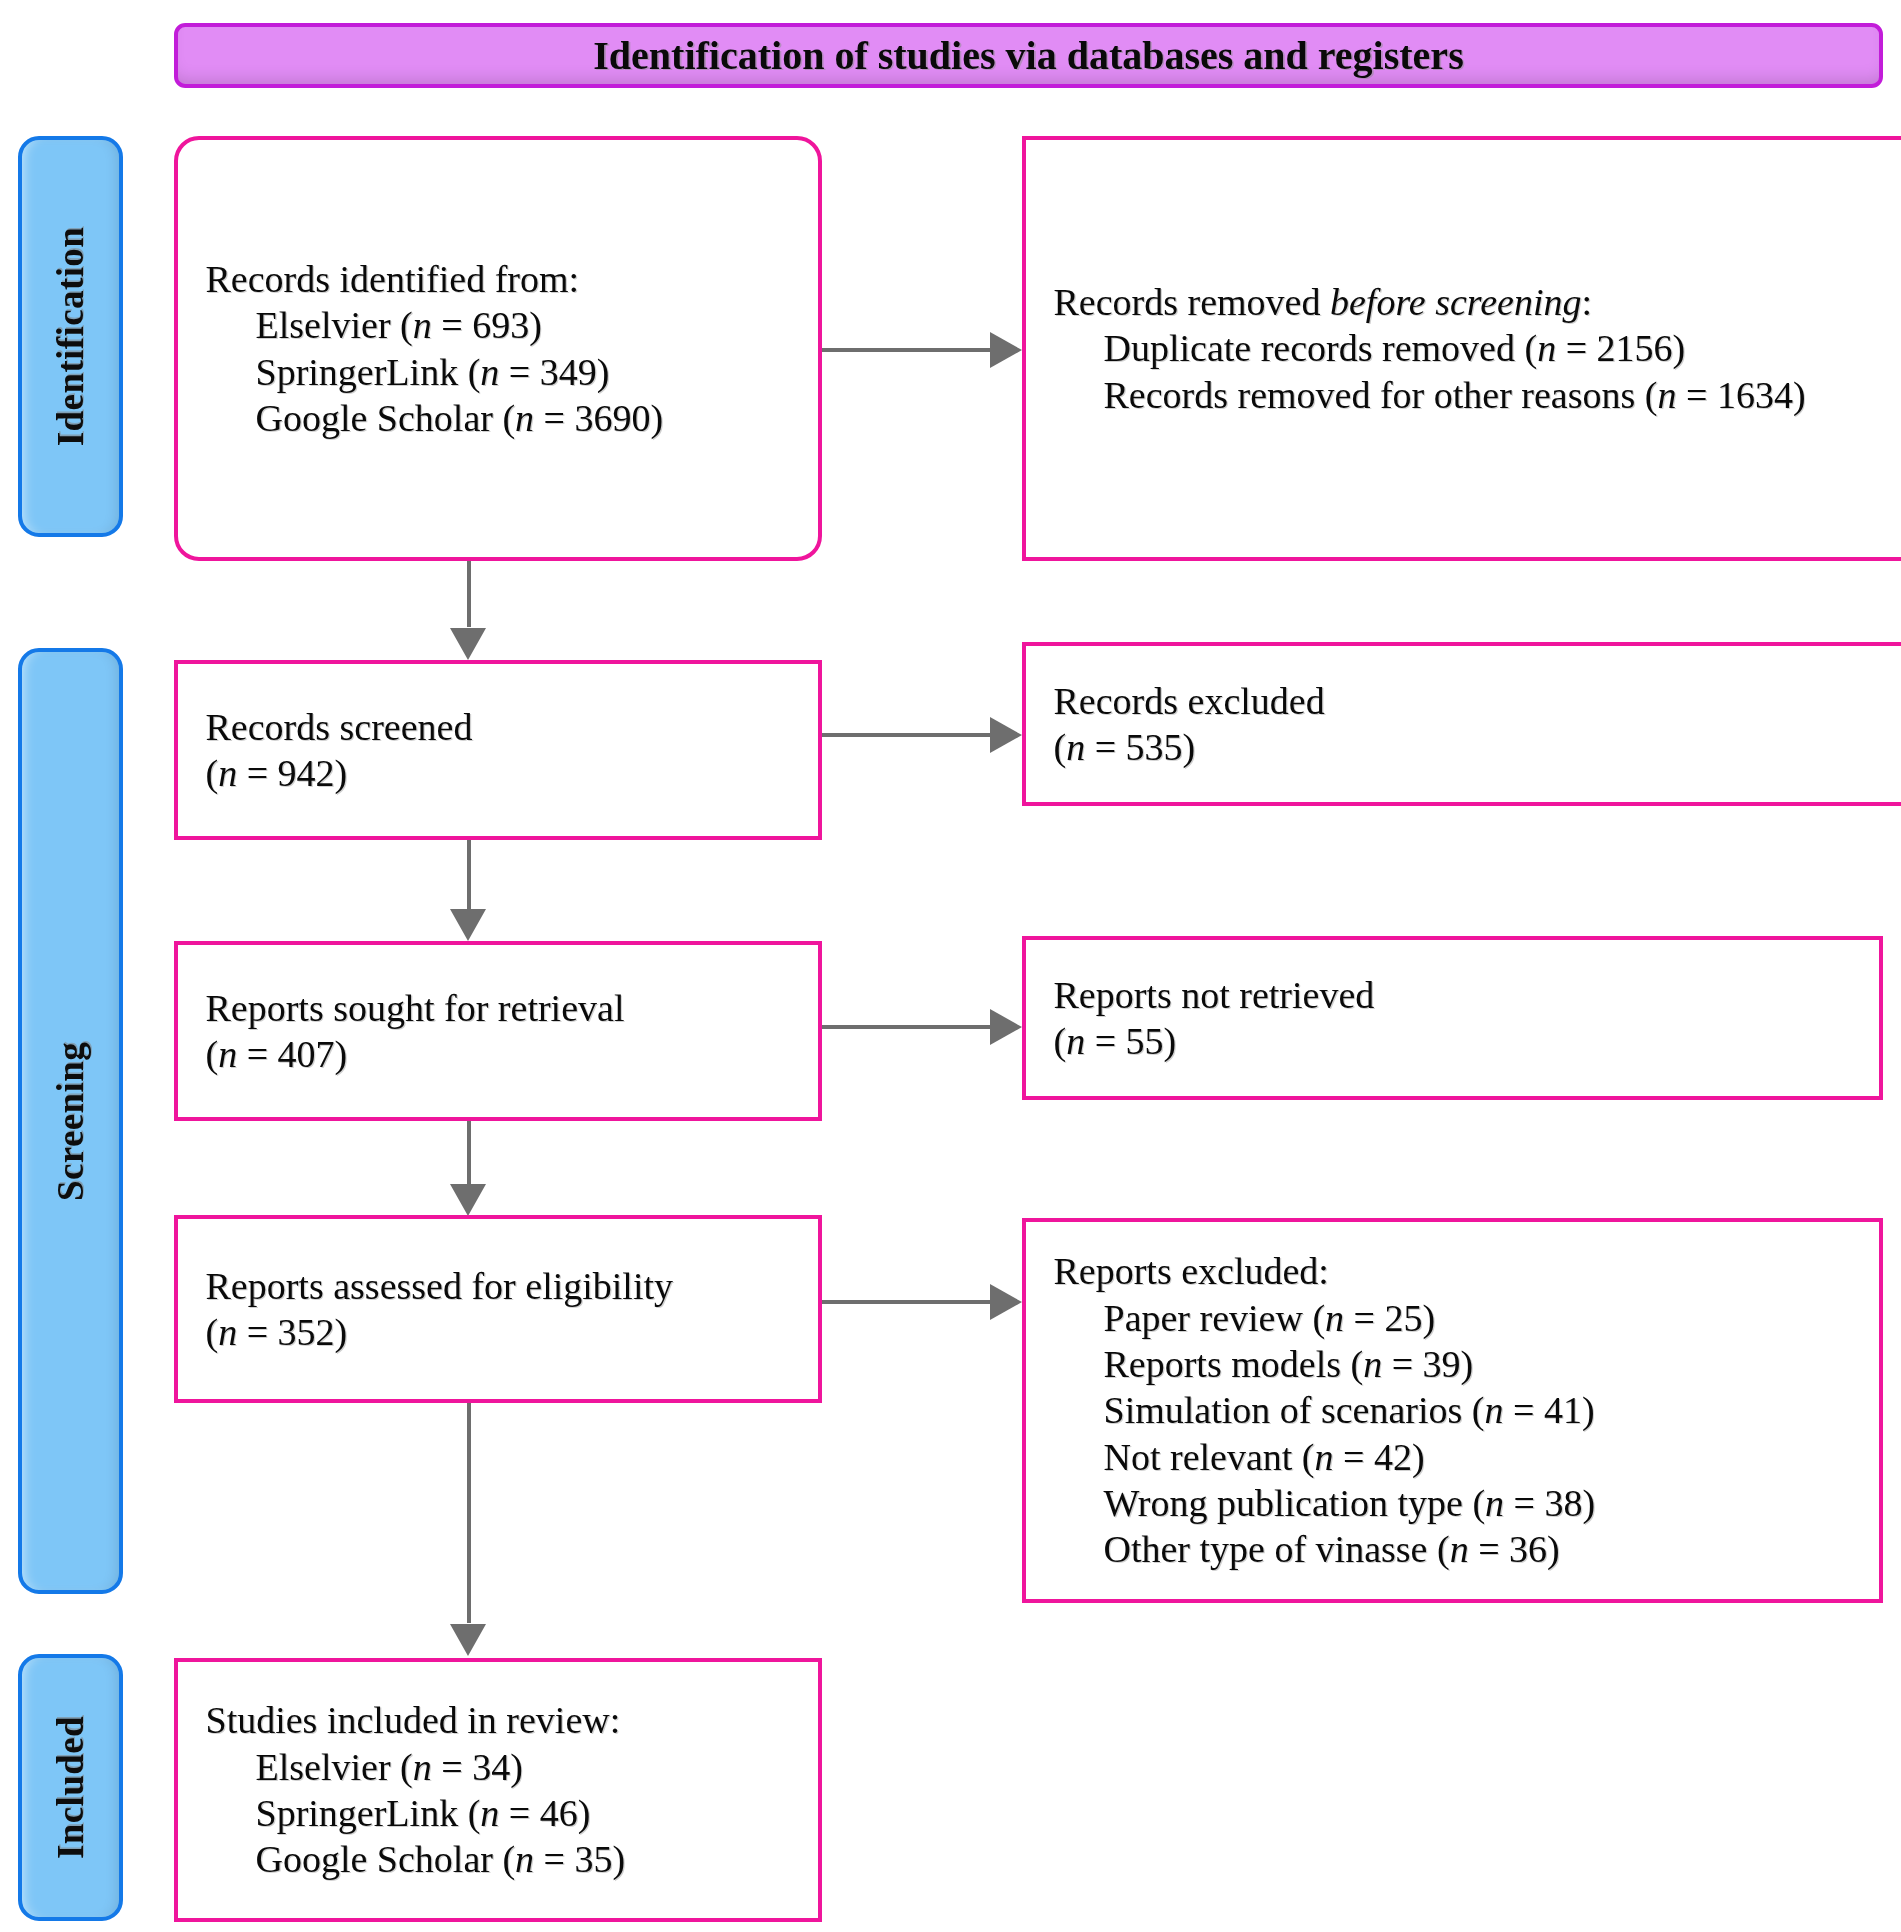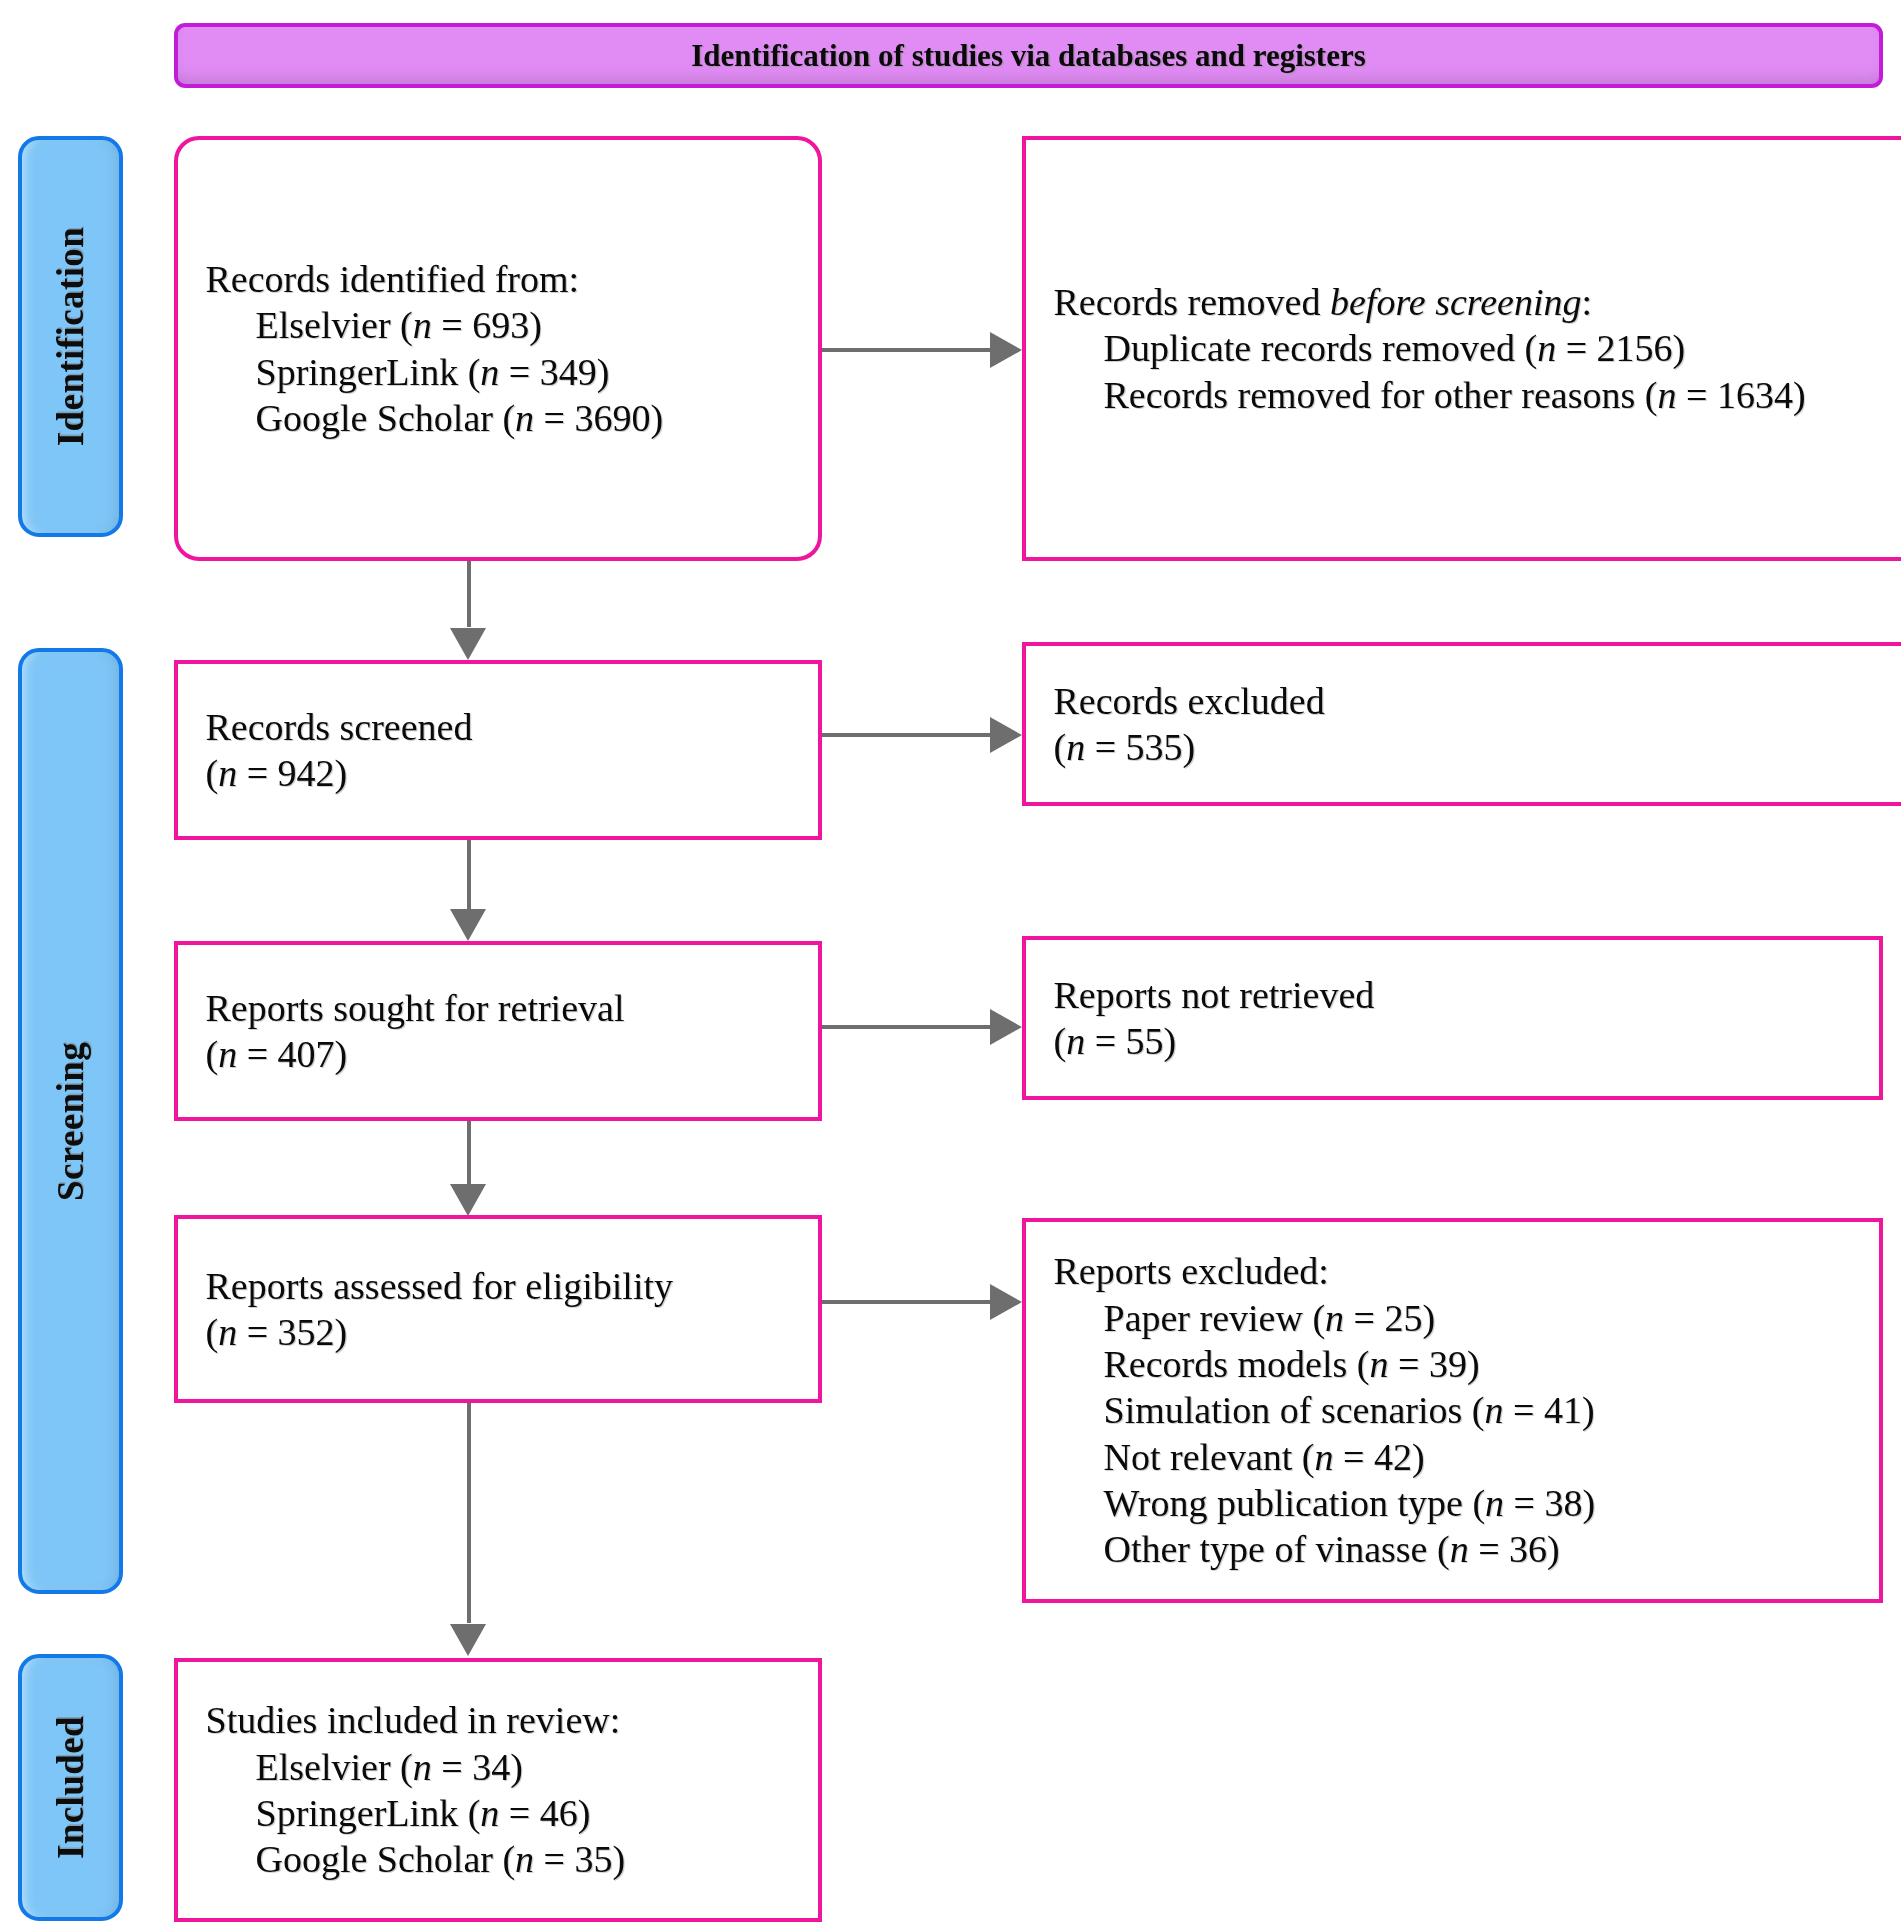--- a/index.html
+++ b/index.html
@@ -53,21 +53,21 @@
     border: 4px solid #c21cd9;
     border-radius: 11.3px;
     box-sizing: border-box;
     display: flex;
     align-items: center;
     justify-content: center;
     box-shadow: inset 0 -13px 18px -11.3px rgba(0,0,0,0.18);
   }
   #header-banner .banner-text {
     font-weight: bold;
-    font-size: 31px;
+    font-size: 40px;
     color: #0a0a0a;
     text-shadow: 1.6px 0.8px 0 rgba(140,140,140,0.5);
     white-space: nowrap;
   }
 
   
   .flow-box {
     position: absolute;
     background: #ffffff;
     border: 4.9px solid #ef159c;
@@ -249,21 +249,21 @@
 
   <div class="flow-box" style="left:1022px; top:1218px; width:861px; height:385px;">
     <div class="box-body">
       <div class="box-line">
         <span>Reports excluded:</span>
       </div>
       <div class="box-line indent">
         <span>Paper review (</span><span class="ital">n</span><span> = 25)</span>
       </div>
       <div class="box-line indent">
-        <span>Records models (</span><span class="ital">n</span><span> = 39)</span>
+        <span>Reports models (</span><span class="ital">n</span><span> = 39)</span>
       </div>
       <div class="box-line indent">
         <span>Simulation of scenarios (</span><span class="ital">n</span><span> = 41)</span>
       </div>
       <div class="box-line indent">
         <span>Not relevant (</span><span class="ital">n</span><span> = 42)</span>
       </div>
       <div class="box-line indent">
         <span>Wrong publication type (</span><span class="ital">n</span><span> = 38)</span>
       </div>

